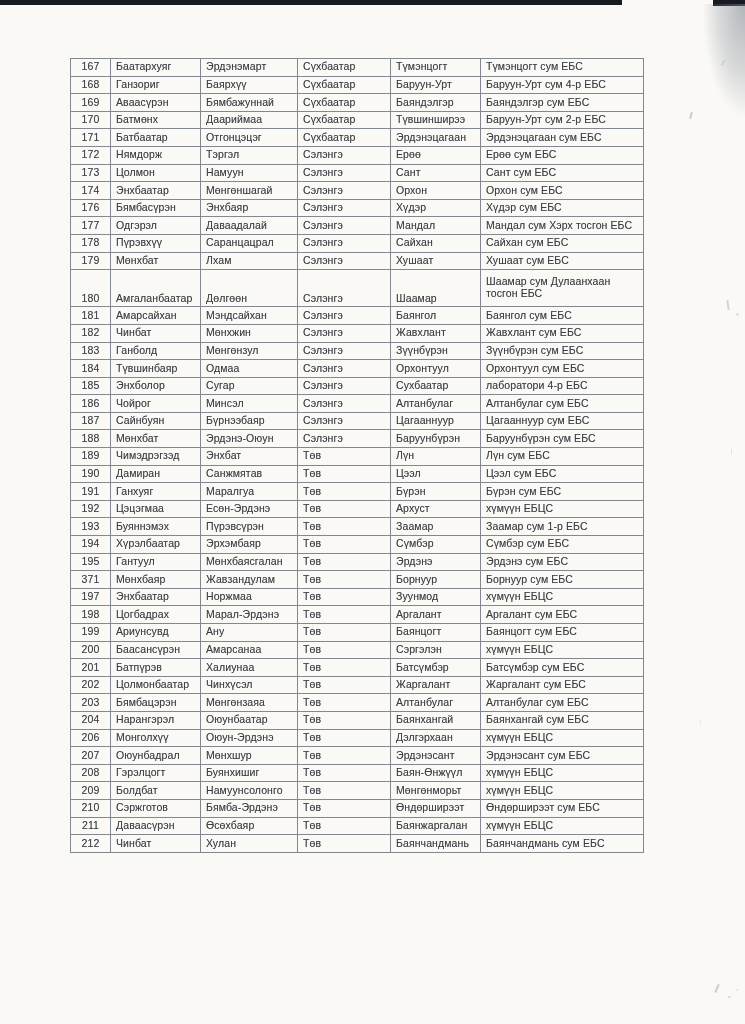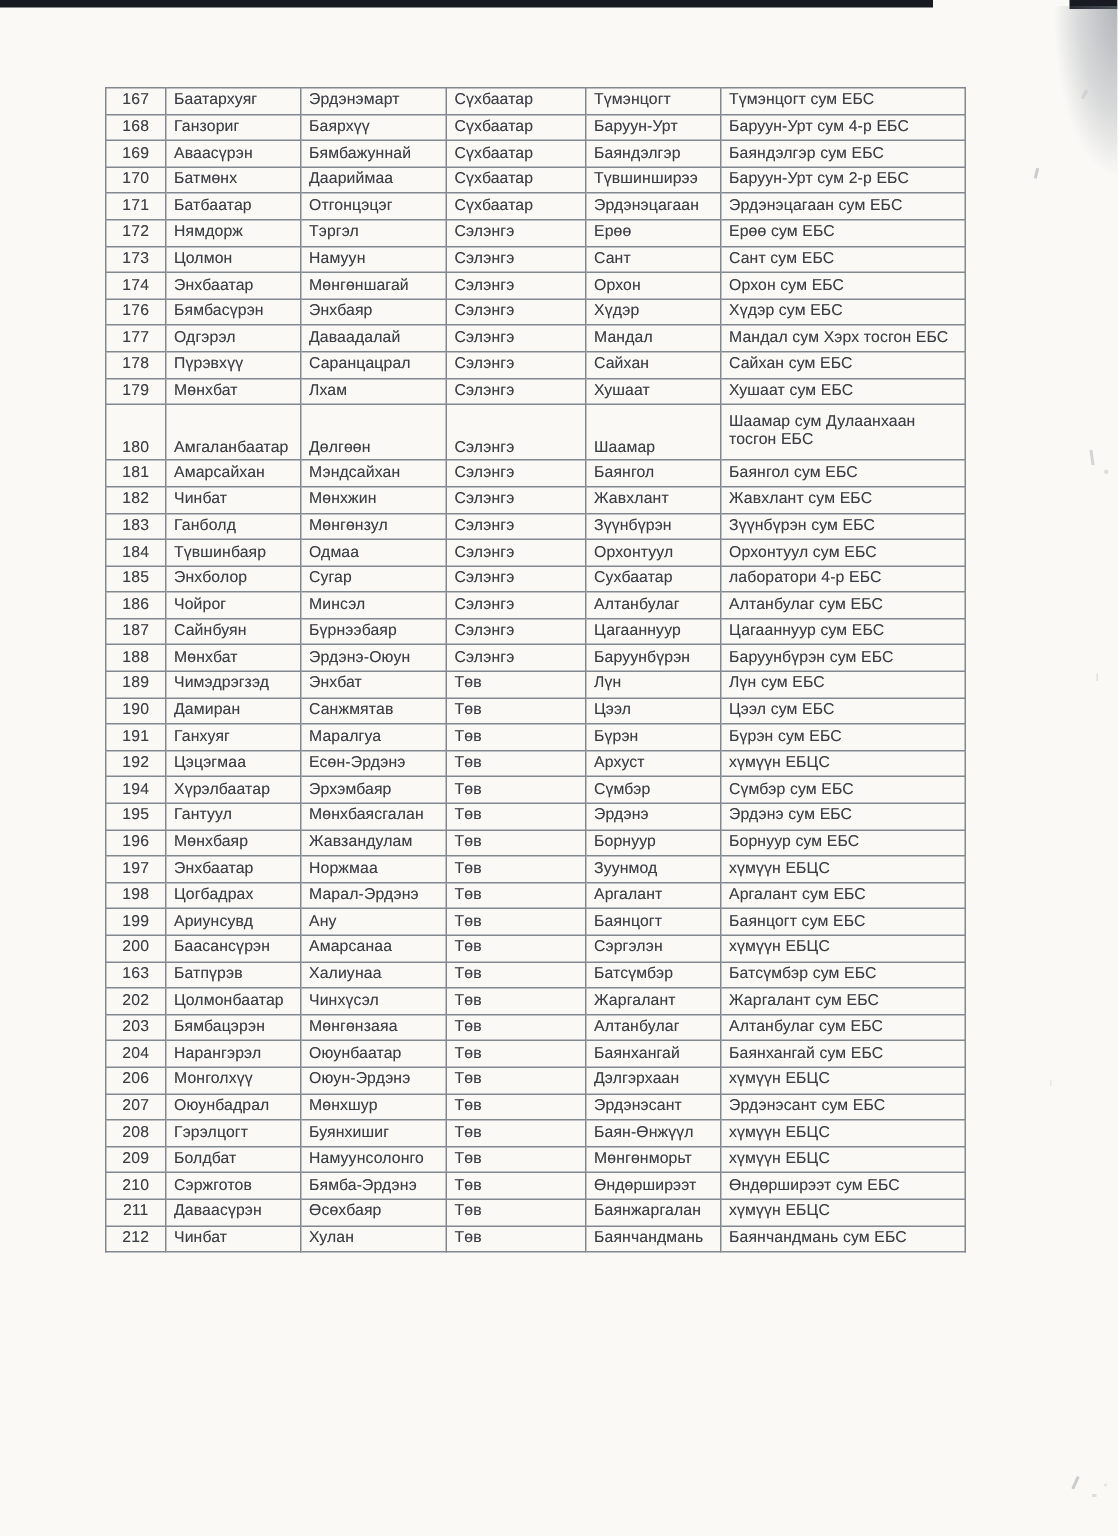--- a/index.html
+++ b/index.html
@@ -269,37 +269,45 @@
         </tr>
         <tr>
           <td class="c0">192</td>
           <td class="c1">Цэцэгмаа</td>
           <td class="c2">Есөн-Эрдэнэ</td>
           <td class="c3">Төв</td>
           <td class="c4">Архуст</td>
           <td class="c5">хүмүүн ЕБЦС</td>
         </tr>
         <tr>
+          <td class="c0">193</td>
+          <td class="c1">Буяннэмэх</td>
+          <td class="c2">Пүрэвсүрэн</td>
+          <td class="c3">Төв</td>
+          <td class="c4">Заамар</td>
+          <td class="c5">Заамар сум 1-р ЕБС</td>
+        </tr>
+        <tr>
           <td class="c0">194</td>
           <td class="c1">Хүрэлбаатар</td>
           <td class="c2">Эрхэмбаяр</td>
           <td class="c3">Төв</td>
           <td class="c4">Сүмбэр</td>
           <td class="c5">Сүмбэр сум ЕБС</td>
         </tr>
         <tr>
           <td class="c0">195</td>
           <td class="c1">Гантуул</td>
           <td class="c2">Мөнхбаясгалан</td>
           <td class="c3">Төв</td>
           <td class="c4">Эрдэнэ</td>
           <td class="c5">Эрдэнэ сум ЕБС</td>
         </tr>
         <tr>
-          <td class="c0">196</td>
+          <td class="c0">371</td>
           <td class="c1">Мөнхбаяр</td>
           <td class="c2">Жавзандулам</td>
           <td class="c3">Төв</td>
           <td class="c4">Борнуур</td>
           <td class="c5">Борнуур сум ЕБС</td>
         </tr>
         <tr>
           <td class="c0">197</td>
           <td class="c1">Энхбаатар</td>
           <td class="c2">Норжмаа</td>
@@ -325,21 +333,21 @@
         </tr>
         <tr>
           <td class="c0">200</td>
           <td class="c1">Баасансүрэн</td>
           <td class="c2">Амарсанаа</td>
           <td class="c3">Төв</td>
           <td class="c4">Сэргэлэн</td>
           <td class="c5">хүмүүн ЕБЦС</td>
         </tr>
         <tr>
-          <td class="c0">163</td>
+          <td class="c0">201</td>
           <td class="c1">Батпүрэв</td>
           <td class="c2">Халиунаа</td>
           <td class="c3">Төв</td>
           <td class="c4">Батсүмбэр</td>
           <td class="c5">Батсүмбэр сум ЕБС</td>
         </tr>
         <tr>
           <td class="c0">202</td>
           <td class="c1">Цолмонбаатар</td>
           <td class="c2">Чинхүсэл</td>

